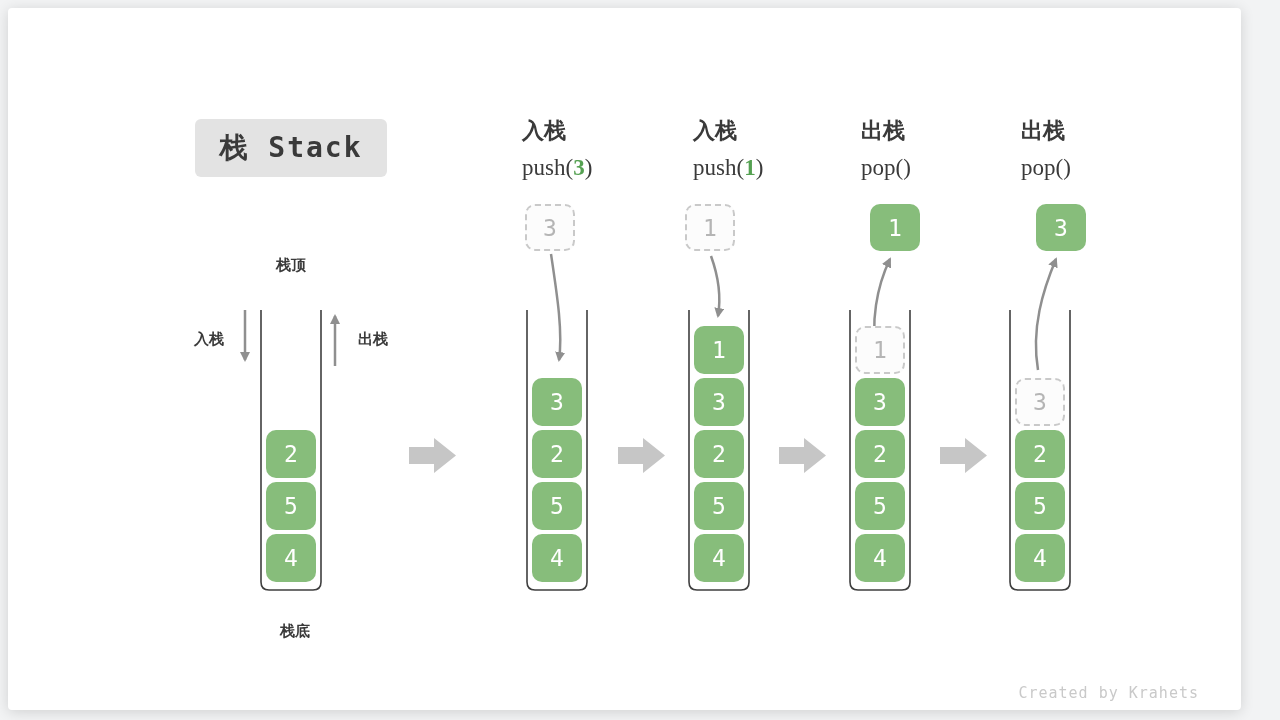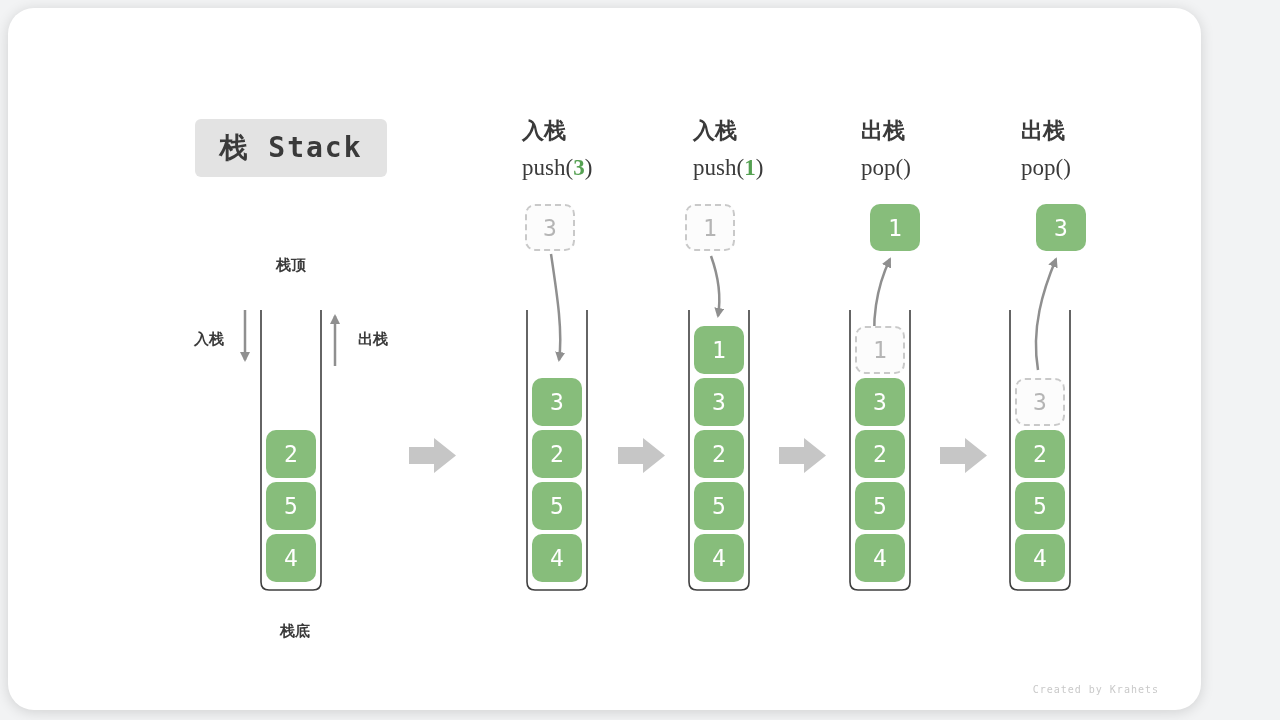--- a/index.html
+++ b/index.html
@@ -1,39 +1,39 @@
 <!DOCTYPE html>
 <html style="--green: #87bd7b; --green_dark: #55a152; --ink: #3a3a3a; --box_bg: #e3e3e3; --line: #3f3f3f; --arrow: #8f8f8f; --block_arrow: #c6c6c6; --dashed_border: #c9c9c9; --muted_text: #b5b5b5;"><head>
 <meta charset="utf-8">
 <style>
   html,body{margin:0;padding:0;width:1280px;height:720px;background:#f2f3f4;
             font-family:"DejaVu Sans","Liberation Sans",sans-serif;overflow:hidden;}
   .card{position:absolute;left:8px;top:8px;width:1193px;height:702px;background:#ffffff;
-        border-radius:26px;box-shadow:0 2px 14px rgba(0,0,0,0.14);}
+        border-radius:4px;box-shadow:0 2px 14px rgba(0,0,0,0.14);padding-left:40px;}
   #overlay{position:absolute;left:0;top:0;width:1280px;height:720px;pointer-events:none;}
   .title-box{position:absolute;left:187px;top:111px;width:192px;height:58px;
              background:var(--box_bg,#e3e3e3);border-radius:6px;display:flex;
              align-items:center;justify-content:center;}
   .title-box span{font-family:"DejaVu Sans Mono","DejaVu Sans",monospace;
                   font-size:28px;font-weight:bold;letter-spacing:2px;color:var(--ink,#3a3a3a);}
   .cjk-label{position:absolute;font-size:15px;font-weight:bold;color:var(--ink,#3a3a3a);
              transform:translate(-50%,-50%);white-space:nowrap;}
   .col-header{position:absolute;top:104px;line-height:37px;white-space:nowrap;}
   .col-header .op{font-size:22px;font-weight:bold;color:var(--ink,#3a3a3a);display:block;}
   .col-header .code{font-family:Liberation Serif, serif;
                     font-size:23px;color:var(--ink,#3a3a3a);display:block;}
   .col-header .code .arg{color:var(--green_dark,#55a152);font-weight:bold;}
   .cell{position:absolute;width:50px;height:48px;border-radius:10px;box-sizing:border-box;
         display:flex;align-items:center;justify-content:center;
         font-family:"DejaVu Sans Mono","Liberation Mono",monospace;font-size:23px;}
   .cell.green{background:var(--green,#87bd7b);color:#ffffff;}
   .cell.dashed{background:#fcfcfc;border:2px dashed var(--dashed_border,#c9c9c9);
                color:var(--muted_text,#b5b5b5);}
   .footer{position:absolute;right:42px;top:676px;font-family:"DejaVu Sans Mono","Liberation Mono",monospace;
-          font-size:10px;letter-spacing:1px;color:#c9c9c9;}
+          font-size:15px;letter-spacing:1px;color:#c9c9c9;}
 </style>
 </head>
 <body>
 
 <div class="card">
 
   <svg id="overlay" width="1280" height="720" viewBox="0 0 1280 720">
     <defs>
       <marker id="ah" markerUnits="userSpaceOnUse" markerWidth="12" markerHeight="12" refX="8" refY="5" orient="auto">
         <path d="M0,0 L10,5 L0,10 Z" fill="#8f8f8f"></path>

